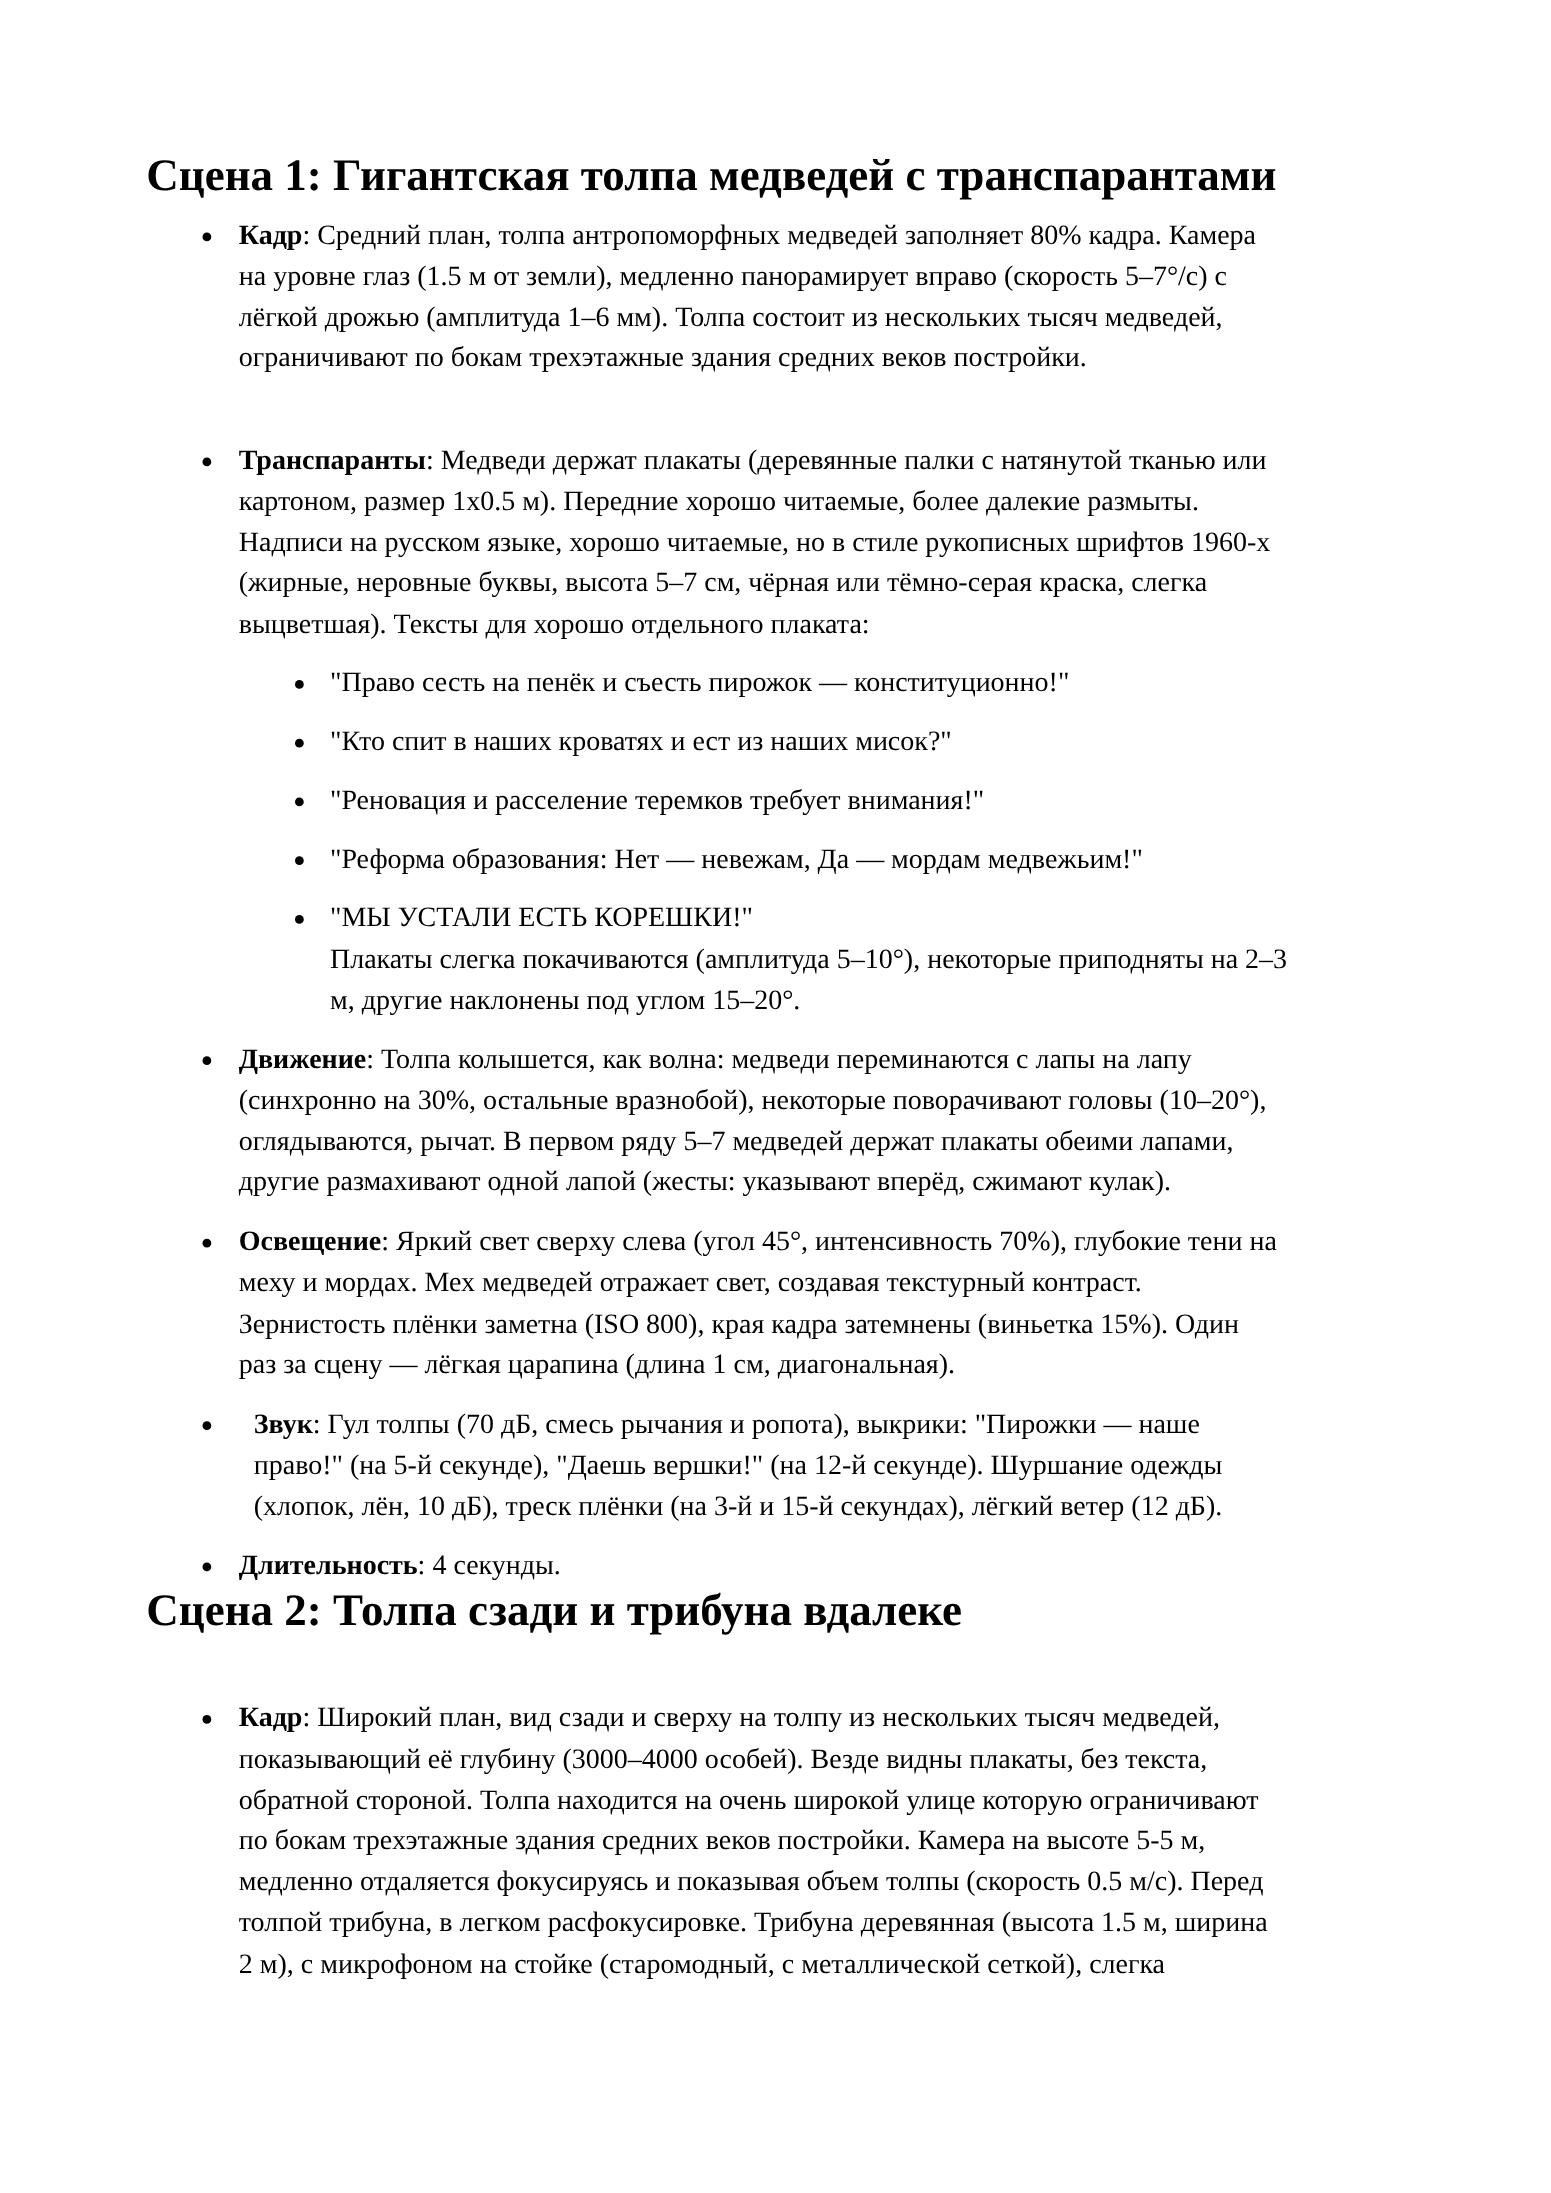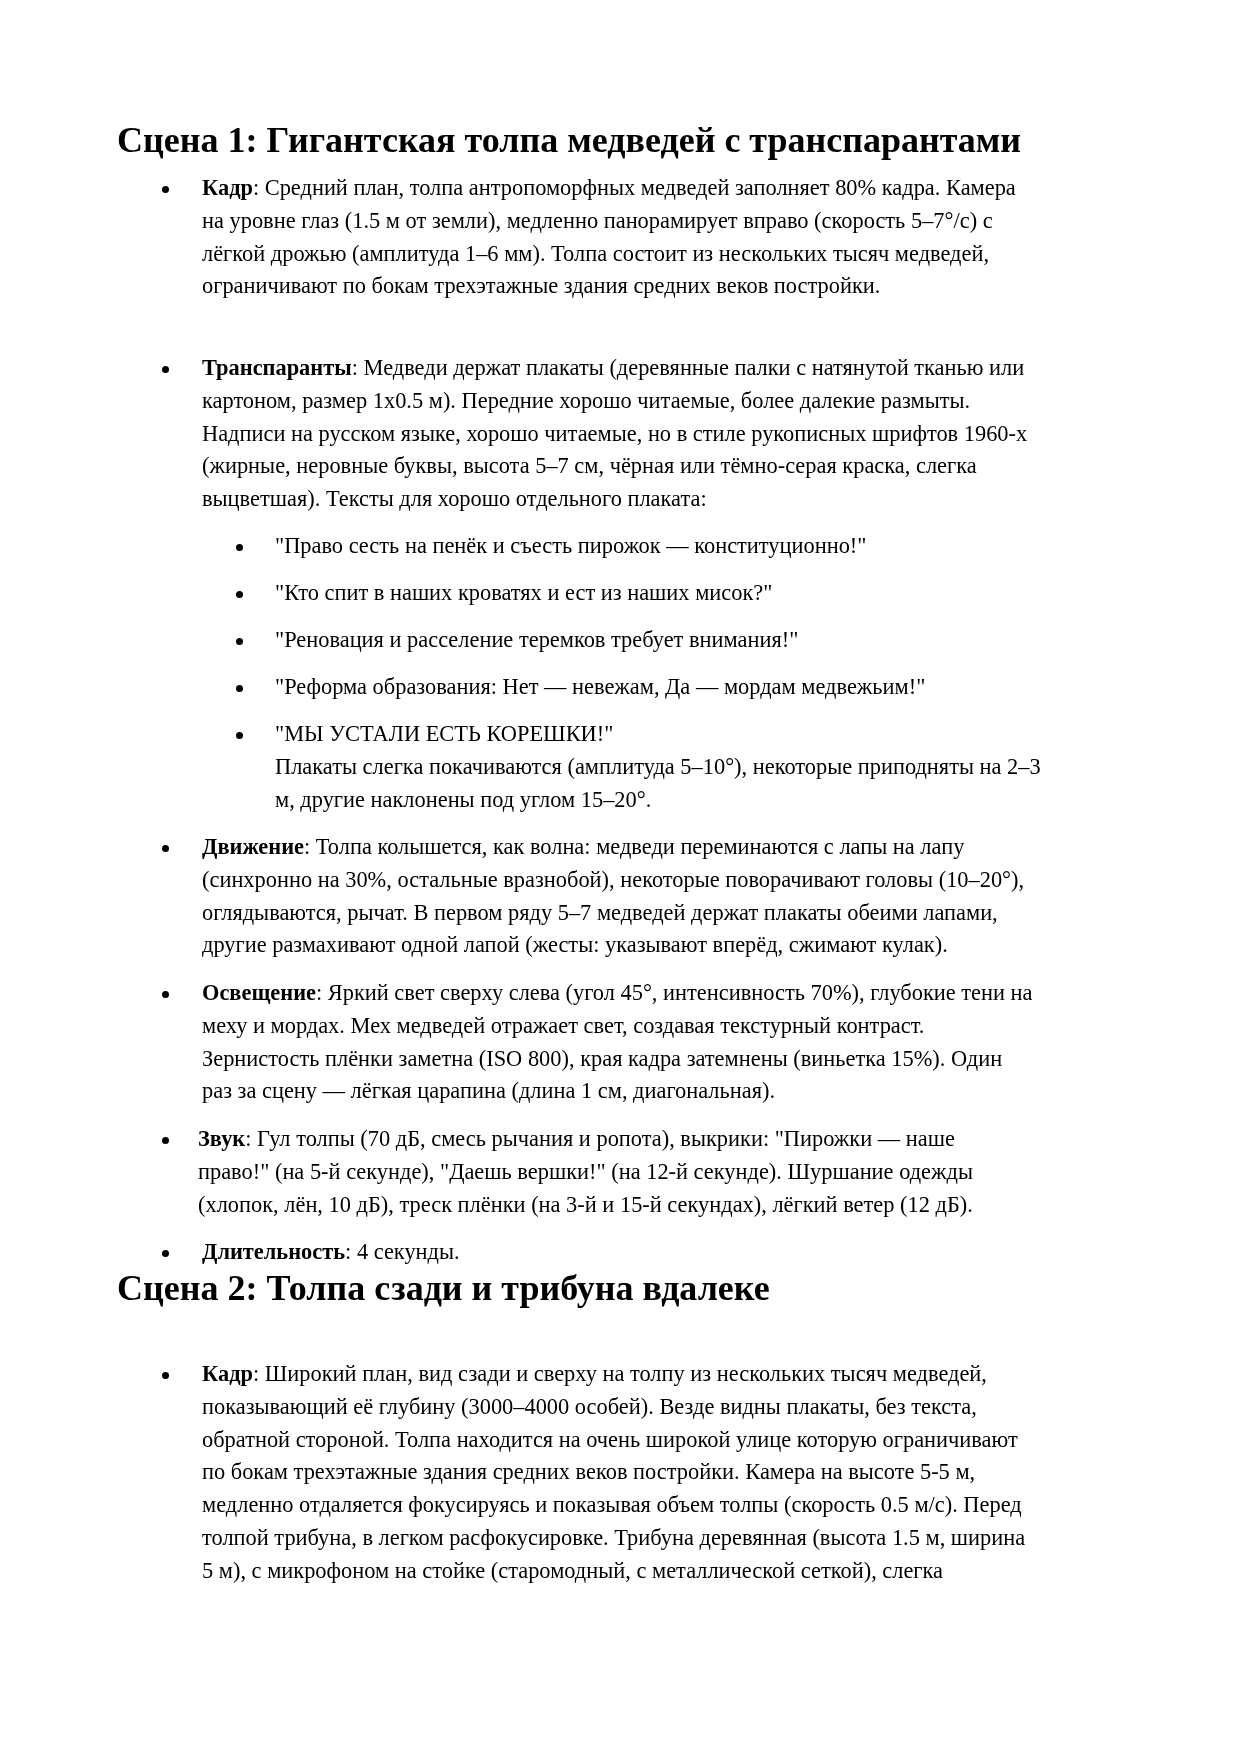--- a/index.html
+++ b/index.html
@@ -11,21 +11,21 @@
   h2 {
     position: absolute; left: 117px; margin: 0;
     font-family: "Liberation Serif", serif; font-weight: bold;
     font-size: 36px; line-height: 40px; white-space: nowrap;
   }
   .item { position: absolute; left: 0; width: 1241px; }
   .bullet {
     position: absolute; width: 7px; height: 7px; border-radius: 50%; background: #000;
   }
   .lines { position: absolute; font-size: 22.4px; line-height: 32.8px; white-space: nowrap; }
-  .lines .ln { display: block; height: 32.8px; margin-left: 11px; }
+  .lines .ln { display: block; height: 32.8px; }
   b { font-weight: bold; }
 </style>
 </head>
 <body>
 
 <div class="page">
 
   <h2 style="top:120px">Сцена 1: Гигантская толпа медведей с транспарантами</h2>
 
   <div class="item" style="top:172px">
@@ -97,21 +97,21 @@
     <div class="lines" style="left:191px">
       <span class="ln"><b>Освещение</b><span>: Яркий свет сверху слева (угол 45°, интенсивность 70%), глубокие тени на</span></span>
       <span class="ln">меху и мордах. Мех медведей отражает свет, создавая текстурный контраст.</span>
       <span class="ln">Зернистость плёнки заметна (ISO 800), края кадра затемнены (виньетка 15%). Один</span>
       <span class="ln">раз за сцену — лёгкая царапина (длина 1 см, диагональная).</span>
     </div>
   </div>
 
   <div class="item" style="top:1123px">
     <span class="bullet" style="left:162px;top:14px"></span>
-    <div class="lines" style="left:187px">
+    <div class="lines" style="left:203px">
       <span class="ln"><b>Звук</b><span>: Гул толпы (70 дБ, смесь рычания и ропота), выкрики: "Пирожки — наше</span></span>
       <span class="ln">право!" (на 5-й секунде), "Даешь вершки!" (на 12-й секунде). Шуршание одежды</span>
       <span class="ln">(хлопок, лён, 10 дБ), треск плёнки (на 3-й и 15-й секундах), лёгкий ветер (12 дБ).</span>
     </div>
   </div>
 
   <div class="item" style="top:1236px">
     <span class="bullet" style="left:162px;top:14px"></span>
     <div class="lines" style="left:191px">
       <span class="ln"><b>Длительность</b><span>: 4 секунды.</span></span>
@@ -122,17 +122,17 @@
 
   <div class="item" style="top:1358px">
     <span class="bullet" style="left:162px;top:14px"></span>
     <div class="lines" style="left:191px">
       <span class="ln"><b>Кадр</b><span>: Широкий план, вид сзади и сверху на толпу из нескольких тысяч медведей,</span></span>
       <span class="ln">показывающий её глубину (3000–4000 особей). Везде видны плакаты, без текста,</span>
       <span class="ln">обратной стороной. Толпа находится на очень широкой улице которую ограничивают</span>
       <span class="ln">по бокам трехэтажные здания средних веков постройки. Камера на высоте 5-5 м,</span>
       <span class="ln">медленно отдаляется фокусируясь и показывая объем толпы (скорость 0.5 м/с). Перед</span>
       <span class="ln">толпой трибуна, в легком расфокусировке. Трибуна деревянная (высота 1.5 м, ширина</span>
-      <span class="ln">5 м), с микрофоном на стойке (старомодный, с металлической сеткой), слегка</span>
+      <span class="ln">2 м), с микрофоном на стойке (старомодный, с металлической сеткой), слегка</span>
     </div>
   </div>
 
 </div>
 
 </body></html>

